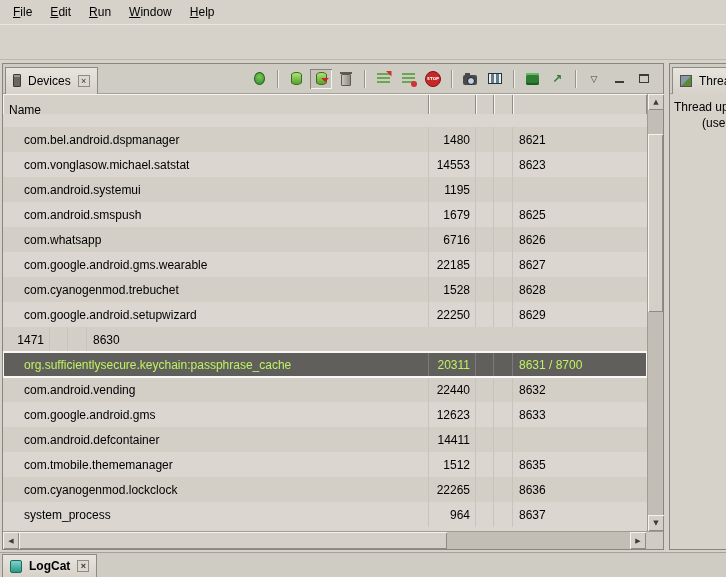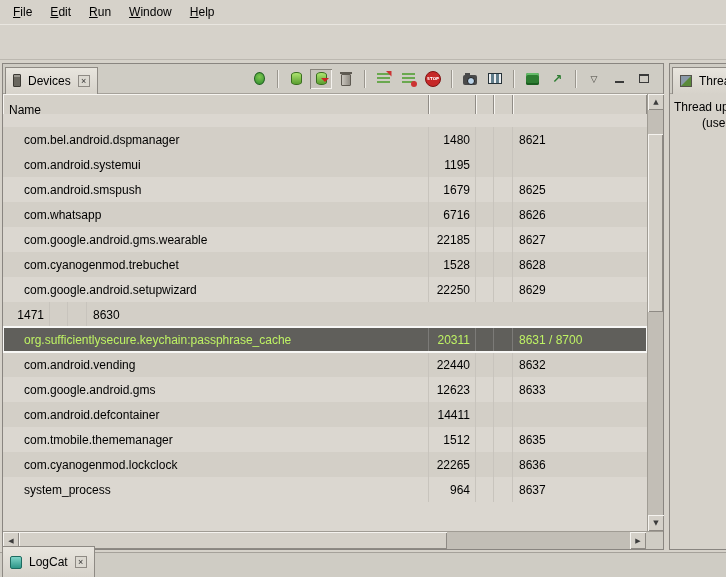--- a/index.html
+++ b/index.html
@@ -127,21 +127,21 @@
   .sash-v { position:absolute; left:664px; top:0; width:5px; bottom:0; background:#d6d2ca; }
   .threads-panel { position:absolute; left:669px; right:0; top:2px; bottom:2px;
                    border:1px solid #898580; border-right:none; background:#d6d2ca; overflow:hidden; }
   .threads-panel .view-tabbar { border-bottom:1px solid #a5a19a; }
   .threads-msg { padding:5px 0 0 4px; white-space:nowrap; line-height:16px; }
   .threads-msg .l2 { padding-left:28px; }
 
   
   .bottom-strip { position:absolute; left:0; right:0; bottom:0; height:25px; background:#cfccc4;
                   border-top:1px solid #a5a19a; display:flex; align-items:flex-end; }
-  .bottom-strip .tab { height:31px; margin-top:1px; }
+  .bottom-strip .tab { height:23px; margin-top:1px;font-weight:bold; }
 </style>
 </head>
 <body>
 
 <div class="window">
 
   <div class="menubar">
     <span class="menu-item">File</span>
     <span class="menu-item">Edit</span>
     <span class="menu-item">Run</span>
@@ -225,20 +225,27 @@
         <div class="tbody">
           <div class="trow partial"></div>
 
         <div class="trow">
               <div class="cell cell-name">com.bel.android.dspmanager</div>
               <div class="cell cell-pid">1480</div>
               <div class="cell cell-a"></div>
               <div class="cell cell-b"></div>
               <div class="cell cell-port">8621</div>
             </div>
+            <div class="trow alt">
+              <div class="cell cell-name">com.vonglasow.michael.satstat</div>
+              <div class="cell cell-pid">14553</div>
+              <div class="cell cell-a"></div>
+              <div class="cell cell-b"></div>
+              <div class="cell cell-port">8623</div>
+            </div>
             <div class="trow">
               <div class="cell cell-name">com.android.systemui</div>
               <div class="cell cell-pid">1195</div>
               <div class="cell cell-a"></div>
               <div class="cell cell-b"></div>
             </div>
             <div class="trow alt">
               <div class="cell cell-name">com.android.smspush</div>
               <div class="cell cell-pid">1679</div>
               <div class="cell cell-a"></div>

